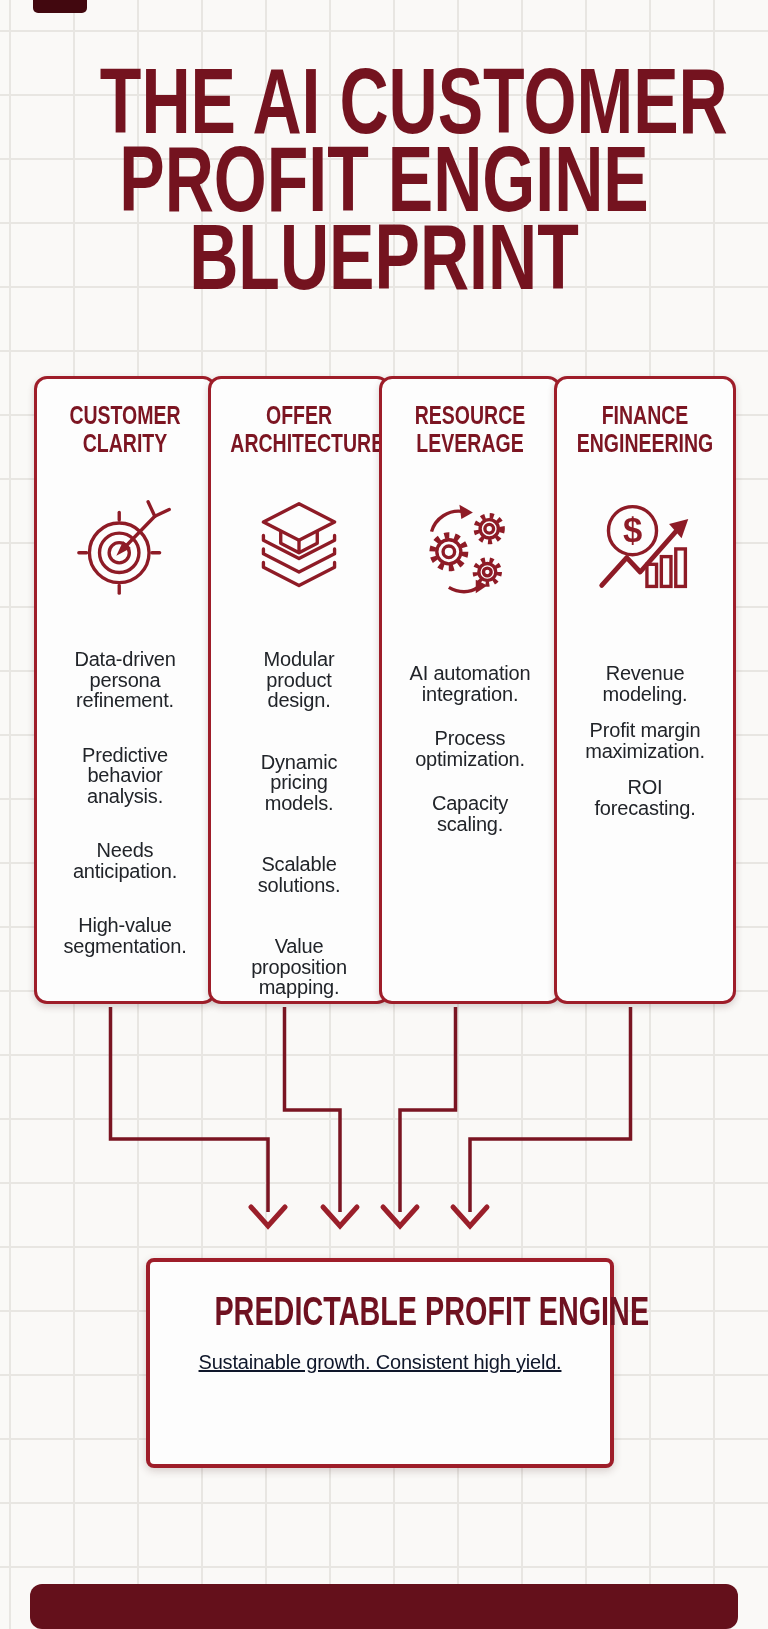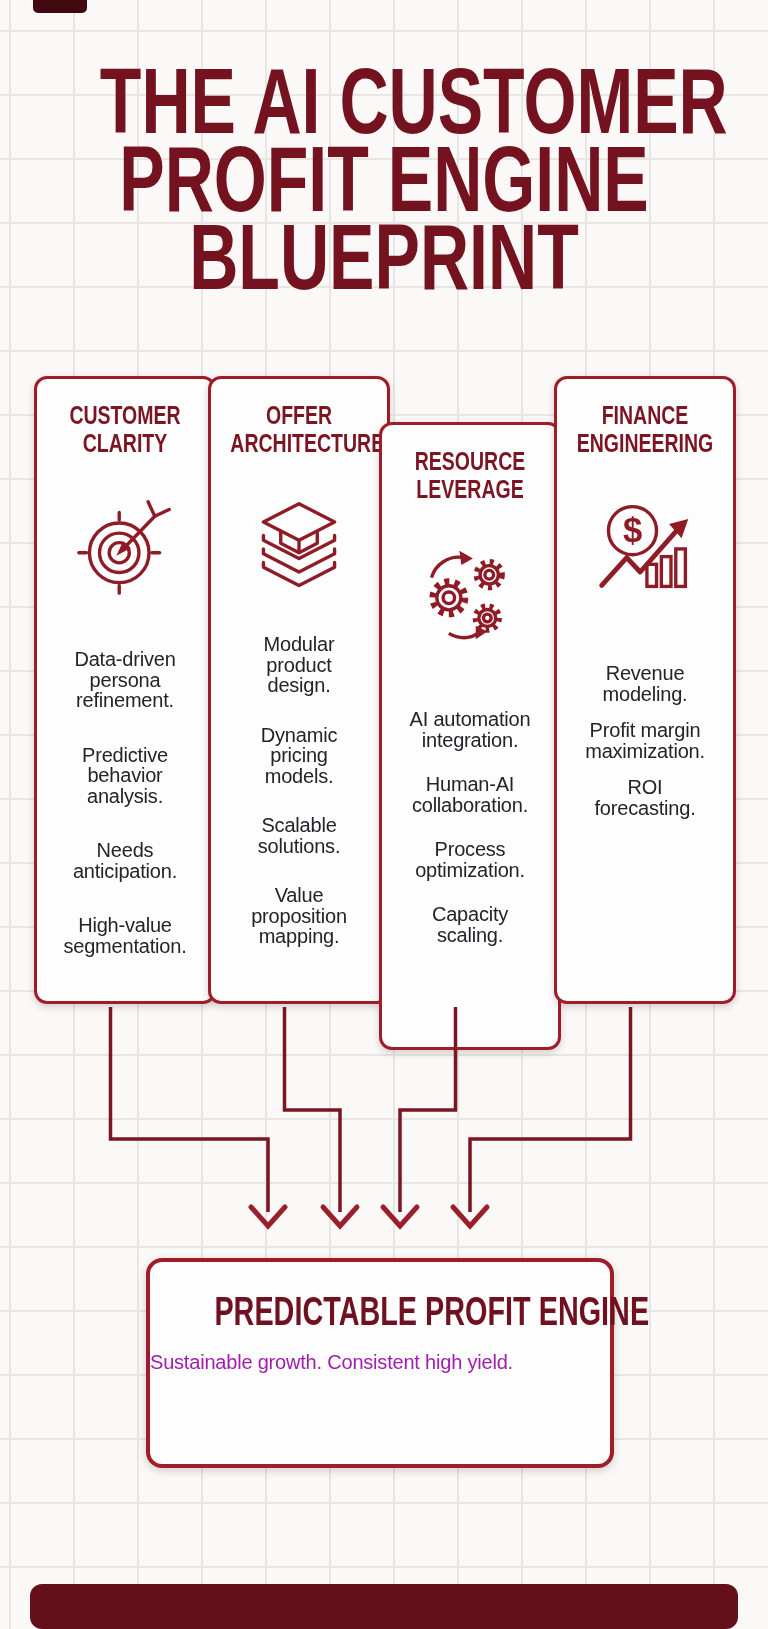--- a/index.html
+++ b/index.html
@@ -13,36 +13,36 @@
     background-position:9px 30px;
     font-family:"Liberation Sans", sans-serif;
   }
   .top-mark{position:absolute;left:33px;top:0;width:54px;height:13px;background:#42080f;border-radius:0 0 5px 5px;}
   .bottom-bar{position:absolute;left:30px;top:1584px;width:708px;height:45px;background:#64101b;border-radius:12px;}
 
   .main-title{position:absolute;top:62px;left:0;width:768px;text-align:center;color:#74131f;font-weight:700;}
   .main-title .tline{font-size:92px;line-height:78px;transform:scaleX(.74);transform-origin:50% 50%;white-space:nowrap;}
 
   .card{position:absolute;top:376px;width:182px;height:628px;background:#fdfdfd;border:3px solid #9e1d29;border-radius:13px;box-shadow:0 3px 7px rgba(70,35,35,.20);box-sizing:border-box;}
-  .card.c1{left:34px;} .card.c2{left:208px;} .card.c3{left:379px;margin-top:46px;} .card.c4{left:554px;}
+  .card.c1{left:34px;} .card.c2{left:208px;} .card.c3{left:379px;} .card.c4{left:554px;}
   .card-header{margin-top:22px;text-align:center;color:#7c1522;font-weight:700;font-size:25px;line-height:28px;transform:scaleX(.78);transform-origin:50% 50%;}
   .card-header div{white-space:nowrap;}
   .card-icon{position:absolute;top:118px;left:0;right:0;display:flex;justify-content:center;}
   .card-items{position:absolute;left:0;right:0;display:flex;flex-direction:column;align-items:center;text-align:center;color:#212429;font-size:20px;line-height:20.5px;letter-spacing:-.2px;}
   .card-items p{margin:0;width:127px;}
   .c1 .card-items{top:270px;gap:34px;}
-  .c2 .card-items{top:255px;gap:29px;}
+  .c2 .card-items{top:270px;gap:41px;}
   .c3 .card-items{top:284px;gap:24px;}
   .c4 .card-items{top:284px;gap:16px;}
 
   .connectors{position:absolute;left:0;top:0;width:768px;height:1629px;pointer-events:none;}
 
-  .result-box{position:absolute;left:146px;top:1258px;width:468px;height:210px;background:#fdfdfd;border:4px solid #9e1d29;border-radius:16px;box-sizing:border-box;box-shadow:0 3px 8px rgba(70,35,35,.20);}
+  .result-box{position:absolute;left:146px;top:1258px;width:468px;height:210px;background:#fdfdfd;border:4px solid #9e1d29;border-radius:8px;box-sizing:border-box;box-shadow:0 3px 8px rgba(70,35,35,.20);}
   .result-title{margin-top:28px;text-align:center;color:#6f1120;font-weight:700;font-size:40px;line-height:42px;transform:scaleX(.72);transform-origin:50% 50%;white-space:nowrap;}
-  .result-body{margin-top:14px;text-align:left;color:#a21caf;font-size:20px;line-height:32.5px;letter-spacing:-.2px;}
+  .result-body{margin-top:14px;text-align:center;color:#0f172a;font-size:20px;line-height:32.5px;letter-spacing:-.2px;text-decoration:underline;}
 
   svg.icon{display:block;}
 </style>
 </head>
 <body>
 
 <div class="top-mark"></div>
 
 <div class="main-title">
   <div class="tline">THE AI CUSTOMER</div>
@@ -123,21 +123,20 @@
         <circle cx="70" cy="78" r="4"></circle>
         <path d="M12 36 C16 22 30 13 44 15"></path>
         <path d="M30 94 C40 100 52 100 60 94"></path>
       </g>
       <polygon points="41,8 55,16 43,23" fill="#8e1b26"></polygon>
       <polygon points="58,86 70,92 58,100" fill="#8e1b26"></polygon>
     </svg>
   </div>
   <div class="card-items">
     <p>AI automation integration.</p>
-    <p>Human-AI collaboration.</p>
     <p>Process optimization.</p>
     <p>Capacity scaling.</p>
   </div>
 </div>
 
 <div class="card c4">
   <div class="card-header">
     <div>FINANCE</div>
     <div>ENGINEERING</div>
   </div>

